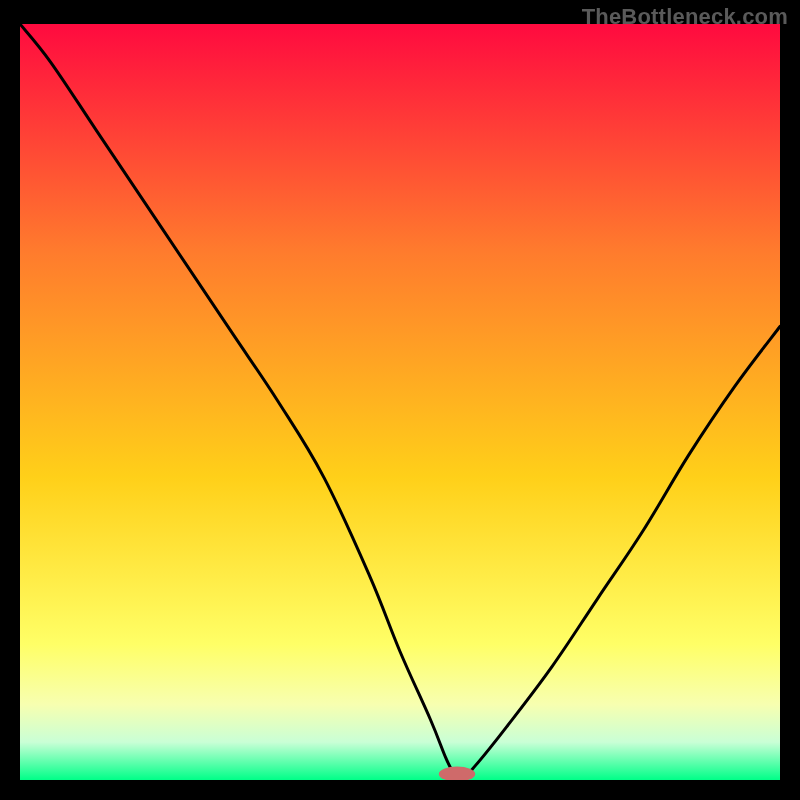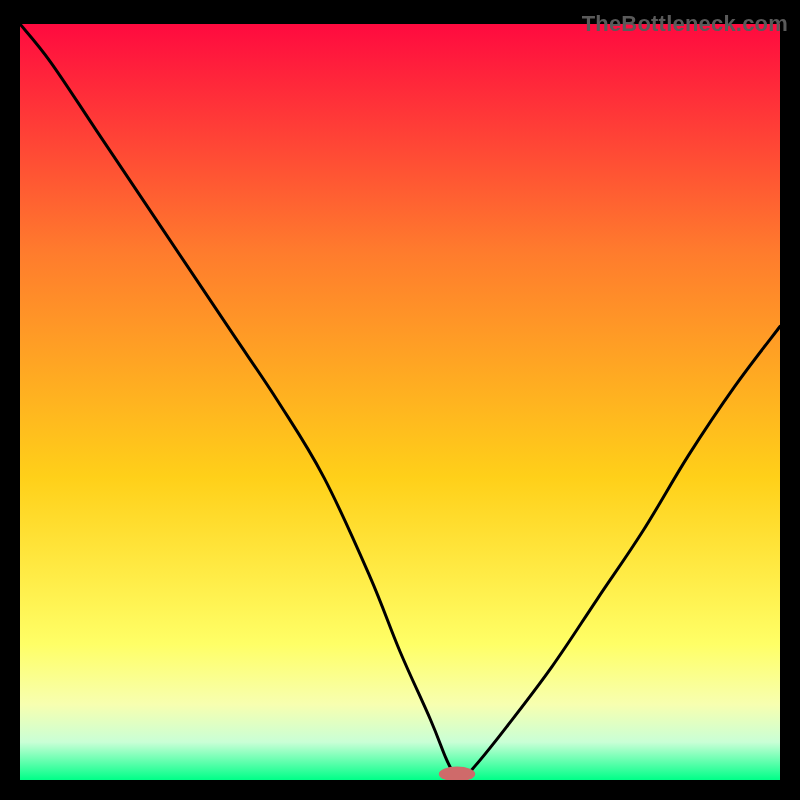--- a/index.html
+++ b/index.html
@@ -12,21 +12,21 @@
     overflow: hidden;
   }
   .frame {
     position: relative;
     width: 800px;
     height: 800px;
     background: #000;
   }
   .watermark {
     position: absolute;
-    top: 11px;
+    top: 4px;
     right: 12px;
     color: #5a5a5a;
     font-size: 22px;
     font-weight: 600;
     letter-spacing: 0.2px;
     z-index: 5;
   }
   .plot {
     position: absolute;
     left: 20px;

